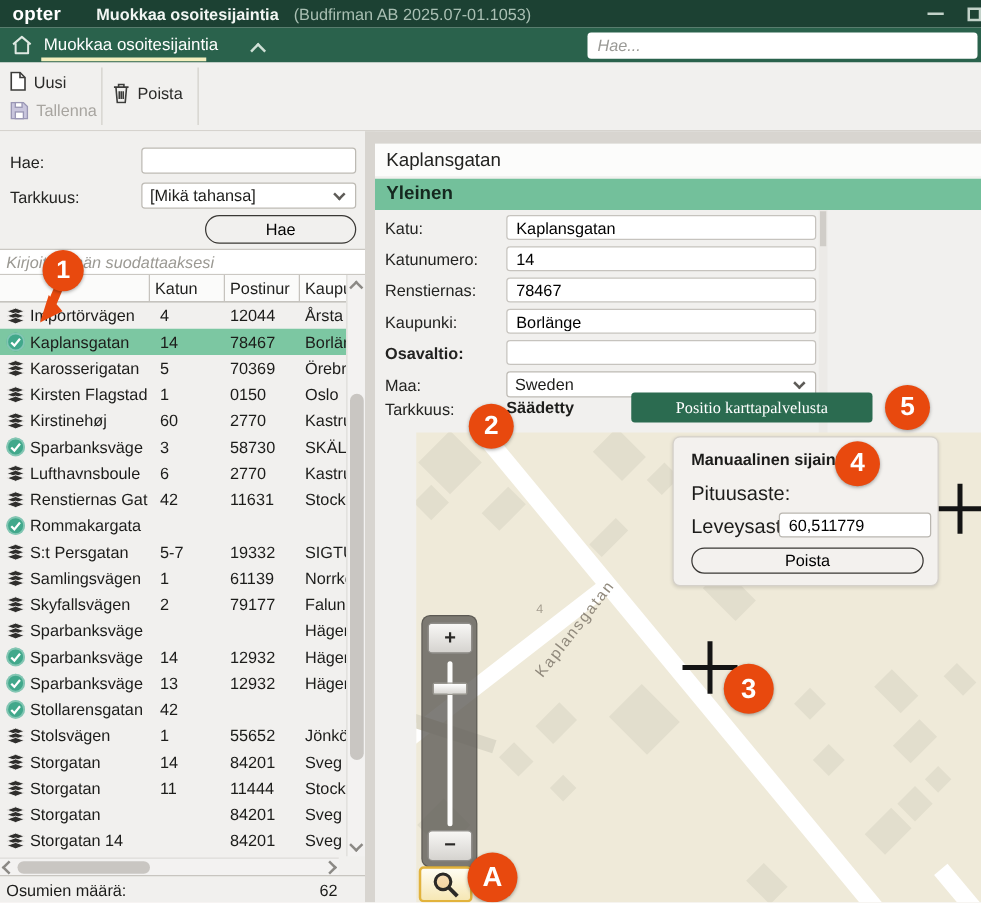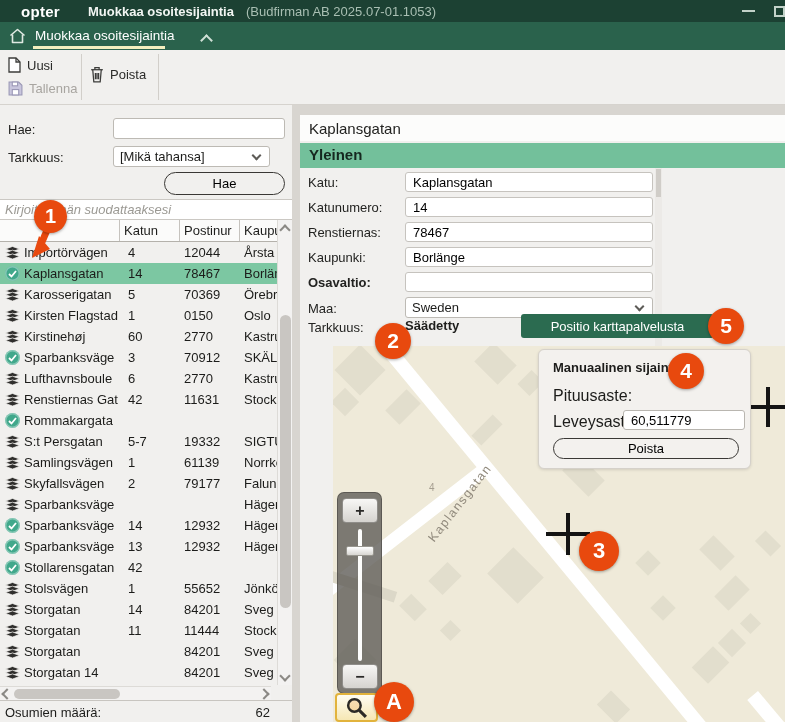--- a/index.html
+++ b/index.html
@@ -1,20 +1,20 @@
 <!DOCTYPE html>
 <html><head>
 <meta charset="utf-8">
 <style>
   * { margin:0; padding:0; box-sizing:border-box; }
   body { font-family:"Liberation Sans", sans-serif; background:#fff; }
   #window { position:relative; width:785px; height:722px; overflow:hidden; background:#f1f0ee; font-size:13px; color:#1c1c1a; }
 
   
-  .titlebar { position:absolute; left:0; top:0; width:785px; height:22px; background:#1c4133; display:flex; align-items:center;padding-left:11px; }
+  .titlebar { position:absolute; left:0; top:0; width:785px; height:22px; background:#1c4133; display:flex; align-items:center; }
   .logo { color:#fff; font-weight:bold; font-size:15px; margin-left:10px; letter-spacing:.3px; }
   .win-title { color:#f2f6f3; font-size:13px; margin-left:28px; font-weight:bold; }
   .win-subtitle { color:#a9bfb3; font-size:13px; margin-left:12px; }
   .win-btn { position:absolute; top:0; width:26px; height:22px; display:flex; align-items:center; justify-content:center; }
   .minimize-glyph { width:13px; height:2px; background:#c2d2c9; }
   .maximize-glyph { width:11px; height:11px; border:2px solid #c2d2c9; }
 
   
   .tabbar { position:absolute; left:0; top:22px; width:785px; height:28px; background:#2a624c; }
   .home-btn { position:absolute; left:8px; top:5px; width:20px; height:18px; }
@@ -75,21 +75,21 @@
   
   .right-panel { position:absolute; left:300px; top:105px; width:485px; height:617px; background:#f1f0ee; }
   .rp-topstrip { position:absolute; left:0; top:0; width:485px; height:10px; background:#d8d5d0; }
   .rp-title { position:absolute; left:0; top:10px; width:485px; height:26px; background:#fcfcfb; font-size:15px; color:#232321; padding:5px 0 0 9px; }
   .rp-section { position:absolute; left:0; top:38px; width:485px; height:25px; background:#73c09b; font-size:15px; font-weight:600; color:#15281f; padding:3px 0 0 9px; }
   .form-label { position:absolute; left:8px; font-size:13px; color:#232321; }
   .form-input { position:absolute; left:105px; width:248px; height:20px; background:#fff; border:1px solid #c6c3be; border-radius:3px; font-size:13px; font-family:inherit; padding:0 7px; }
   .mini-scroll { position:absolute; left:355px; top:63px; width:7px; height:180px; background:#eceae7; }
   .mini-thumb { position:absolute; left:1px; top:1px; width:5px; height:28px; background:#d0cdc8; }
   .tark-value { position:absolute; left:105px; top:213px; font-weight:bold; color:#1e1e1c; }
-  .pos-btn { position:absolute; left:205px; top:209px; width:193px; height:24px; background:#2b6b50; color:#fff; border:none; border-radius:3px; font-size:13px; font-family:Liberation Sans, sans-serif;margin-left:16px; }
+  .pos-btn { position:absolute; left:205px; top:209px; width:193px; height:24px; background:#2b6b50; color:#fff; border:none; border-radius:3px; font-size:13px; font-family:Liberation Serif, serif; }
 
   
   .map { position:absolute; left:33px; top:241px; width:452px; height:376px; background:#efead9; overflow:hidden; }
   .road { position:absolute; background:#fff; transform-origin:0 0; }
   .road.gray { background:#dcd8c8; }
   .bld { position:absolute; background:#e2decd; transform:rotate(45deg); }
   .map-street-label { position:absolute; left:62px; top:150px; width:130px; text-align:center; color:#90897c; font-size:12.5px; letter-spacing:1.5px; transform:rotate(-52deg); }
   .map-house-number { position:absolute; left:96px; top:136px; color:#a59e90; font-size:10px; }
   .cross { position:absolute; background:#141414; }
 
@@ -129,20 +129,21 @@
   <div class="tabbar">
     <div class="home-btn">
       <svg width="19" height="18" viewBox="0 0 19 18" fill="none" stroke="#dfe9e2" stroke-width="1.6" stroke-linejoin="round">
         <path d="M2.5 8.5 L9.5 2.5 L16.5 8.5"></path>
           <path d="M4.5 7.5 V15.5 H14.5 V7.5"></path>
       </svg>
     </div>
     <span class="tab-label">Muokkaa osoitesijaintia</span>
     <div class="tab-underline"></div>
     <span class="chevron-up"></span>
+    <input class="top-search" placeholder="Hae..." style="">
   </div>
 
   <div class="toolbar">
     <button class="tb-btn" style="left:8px; top:7px;">
       <svg width="13" height="16" viewBox="0 0 13 16">
           <path d="M1 1 h7 l4 4 v10 h-11 z" fill="#fff" stroke="#3c3c3a" stroke-width="1.3"></path>
           <path d="M8 1 v4 h4" fill="none" stroke="#3c3c3a" stroke-width="1.3"></path>
         </svg>
       <span>Uusi</span>
     </button>
@@ -164,21 +165,21 @@
         </svg>
       <span>Poista</span>
     </button>
     <div class="tb-sep" style="left:158px;"></div>
   </div>
 
   <div class="left-panel">
     <span class="fld-label" style="top:17px;">Hae:</span>
     <input class="txt-input" style="left: 113px; top: 13px; width: 172px; height: 21px;">
     <span class="fld-label" style="top:45px;">Tarkkuus:</span>
-    <div class="selectbox" style="left:113px; top:41px; width:157px; height:21px;">
+    <div class="selectbox" style="left:113px; top:41px; width:172px; height:21px;">
       <span>[Mikä tahansa]</span>
       <span class="chev"></span>
     </div>
     <button class="pill-btn" style="left:164px; top:67px; width:121px; height:23px;">Hae</button>
 
     <div class="filter-row">
       <input placeholder="Kirjoita tähän suodattaaksesi" style="">
     </div>
 
     <div class="grid-header">
@@ -277,21 +278,21 @@
           <span class="c-icon">
 
             <span class="chk">
               <svg width="9" height="8" viewBox="0 0 9 8" fill="none" stroke="#fff" stroke-width="1.8">
                 <path d="M1 4 L3.5 6.5 8 1"></path>
               </svg>
             </span>
           </span>
           <span class="c-street">Sparbanksväge</span>
           <span class="c-num">3</span>
-          <span class="c-postal">70912</span>
+          <span class="c-postal">58730</span>
           <span class="c-city">SKÄLLIN</span>
         </div>
 
         <div class="t-row">
           <span class="c-icon">
             <svg width="15" height="14" viewBox="0 0 16 15">
               <g fill="#2f2e2c" stroke="#f1f0ee" stroke-width="0.8">
                 <path d="M8 0.5 L15.5 3.2 8 6 0.5 3.2 Z"></path>
                 <path d="M8 4.5 L15.5 7.2 8 10 0.5 7.2 Z"></path>
                 <path d="M8 8.5 L15.5 11.2 8 14 0.5 11.2 Z"></path>

